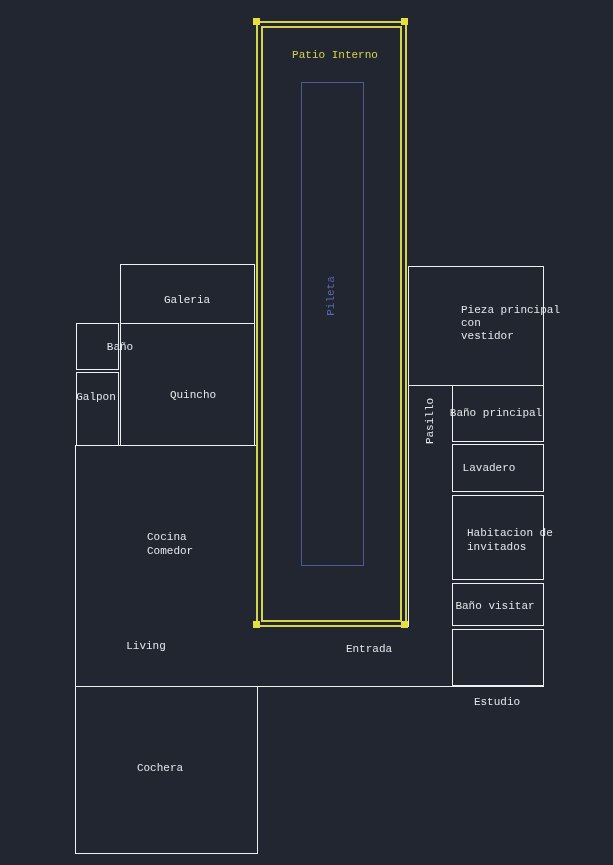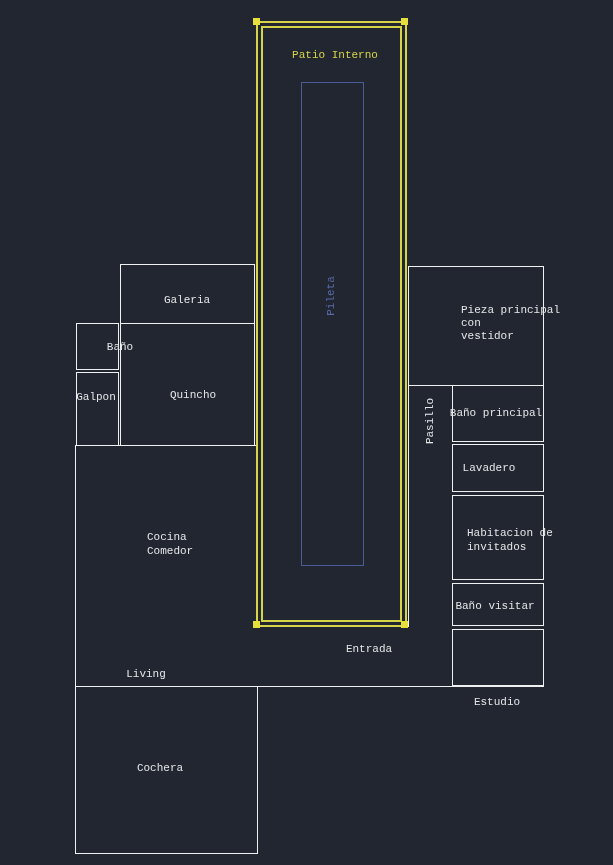--- a/index.html
+++ b/index.html
@@ -76,21 +76,21 @@
 
   <div class="label center" style="left:187px;top:294px;">Galeria</div>
   <div class="label center" style="left:97px;top:341px;margin-left:23px;">Baño</div>
   <div class="label center" style="left:96px;top:391px;">Galpon</div>
   <div class="label center" style="left:193px;top:389px;">Quincho</div>
 
   <div class="label multiline lh14" style="left:147px;top:530px;">
     <span>Cocina</span>
     <span>Comedor</span>
   </div>
-  <div class="label center" style="left:146px;top:668px;">Living</div>
+  <div class="label center" style="left:146px;top:640px;">Living</div>
   <div class="label center" style="left:336px;top:643px;margin-left:33px;">Entrada</div>
   <div class="label center" style="left:160px;top:762px;">Cochera</div>
 
   <div class="label multiline lh12" style="left:461px;top:304px;">
     <span>Pieza principal</span>
     <span>con</span>
     <span>vestidor</span>
   </div>
   <div class="label center" style="left:496px;top:407px;">Baño principal</div>
   <div class="label center" style="left:489px;top:462px;">Lavadero</div>

